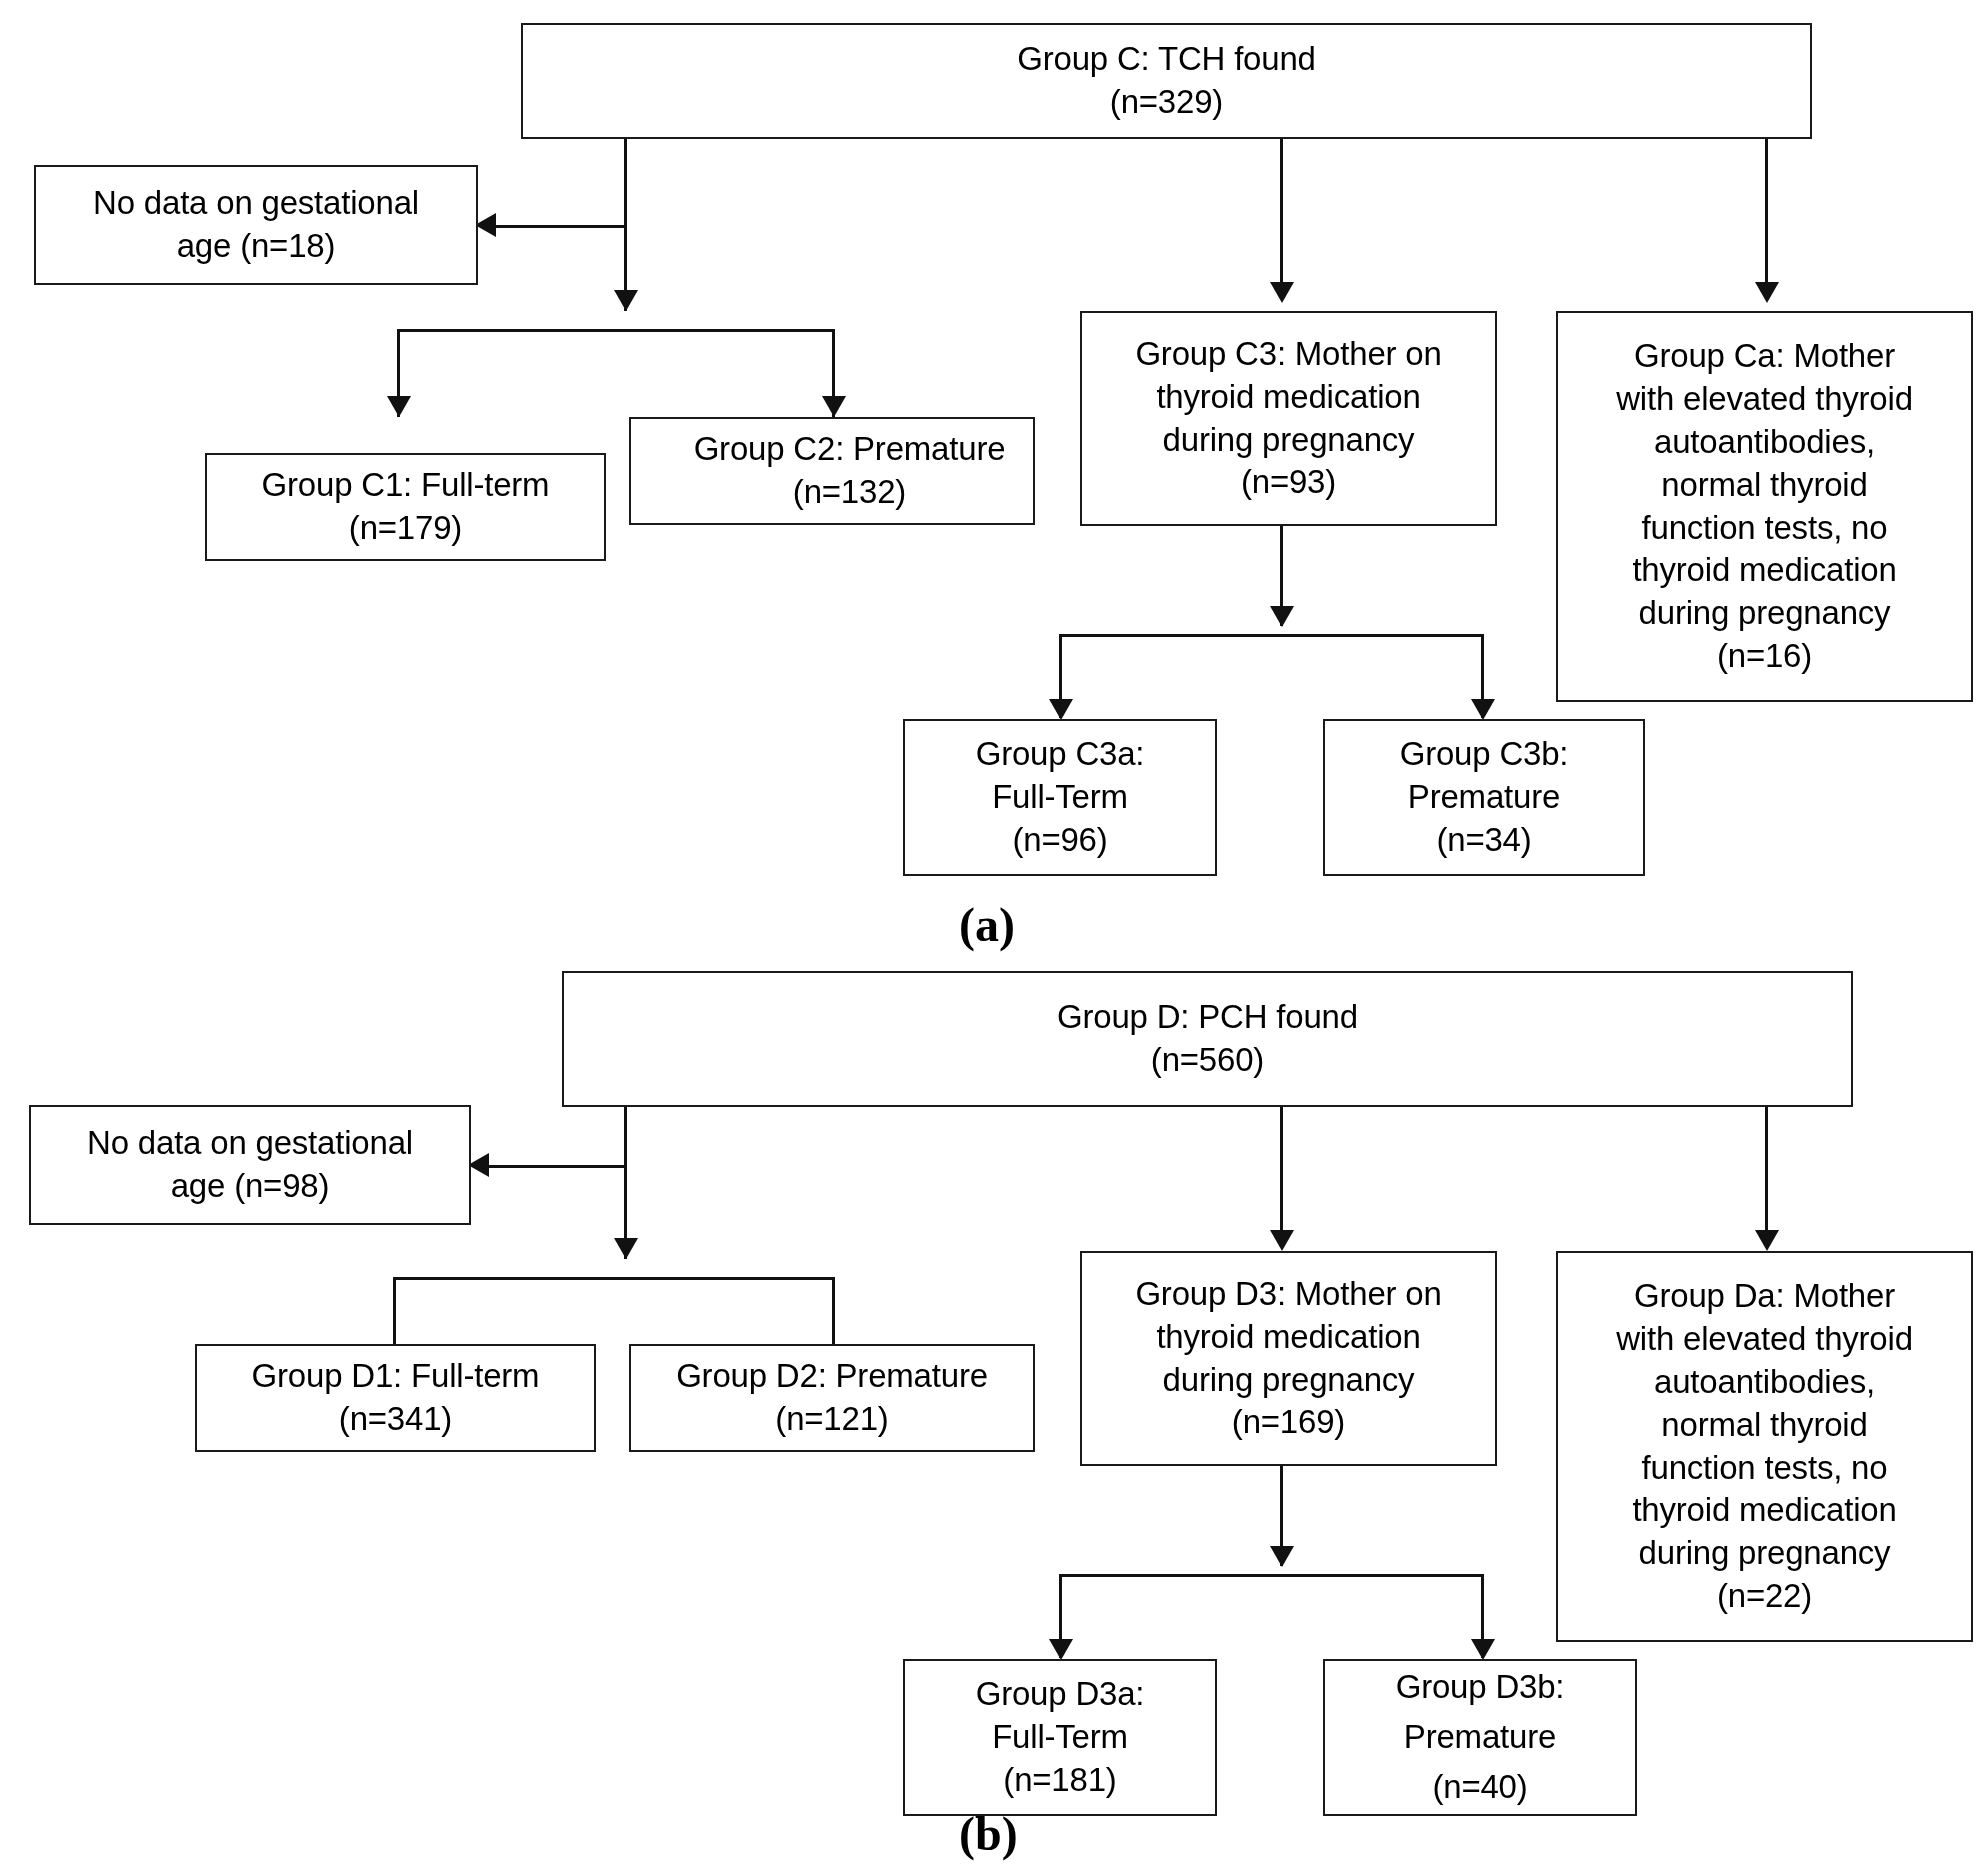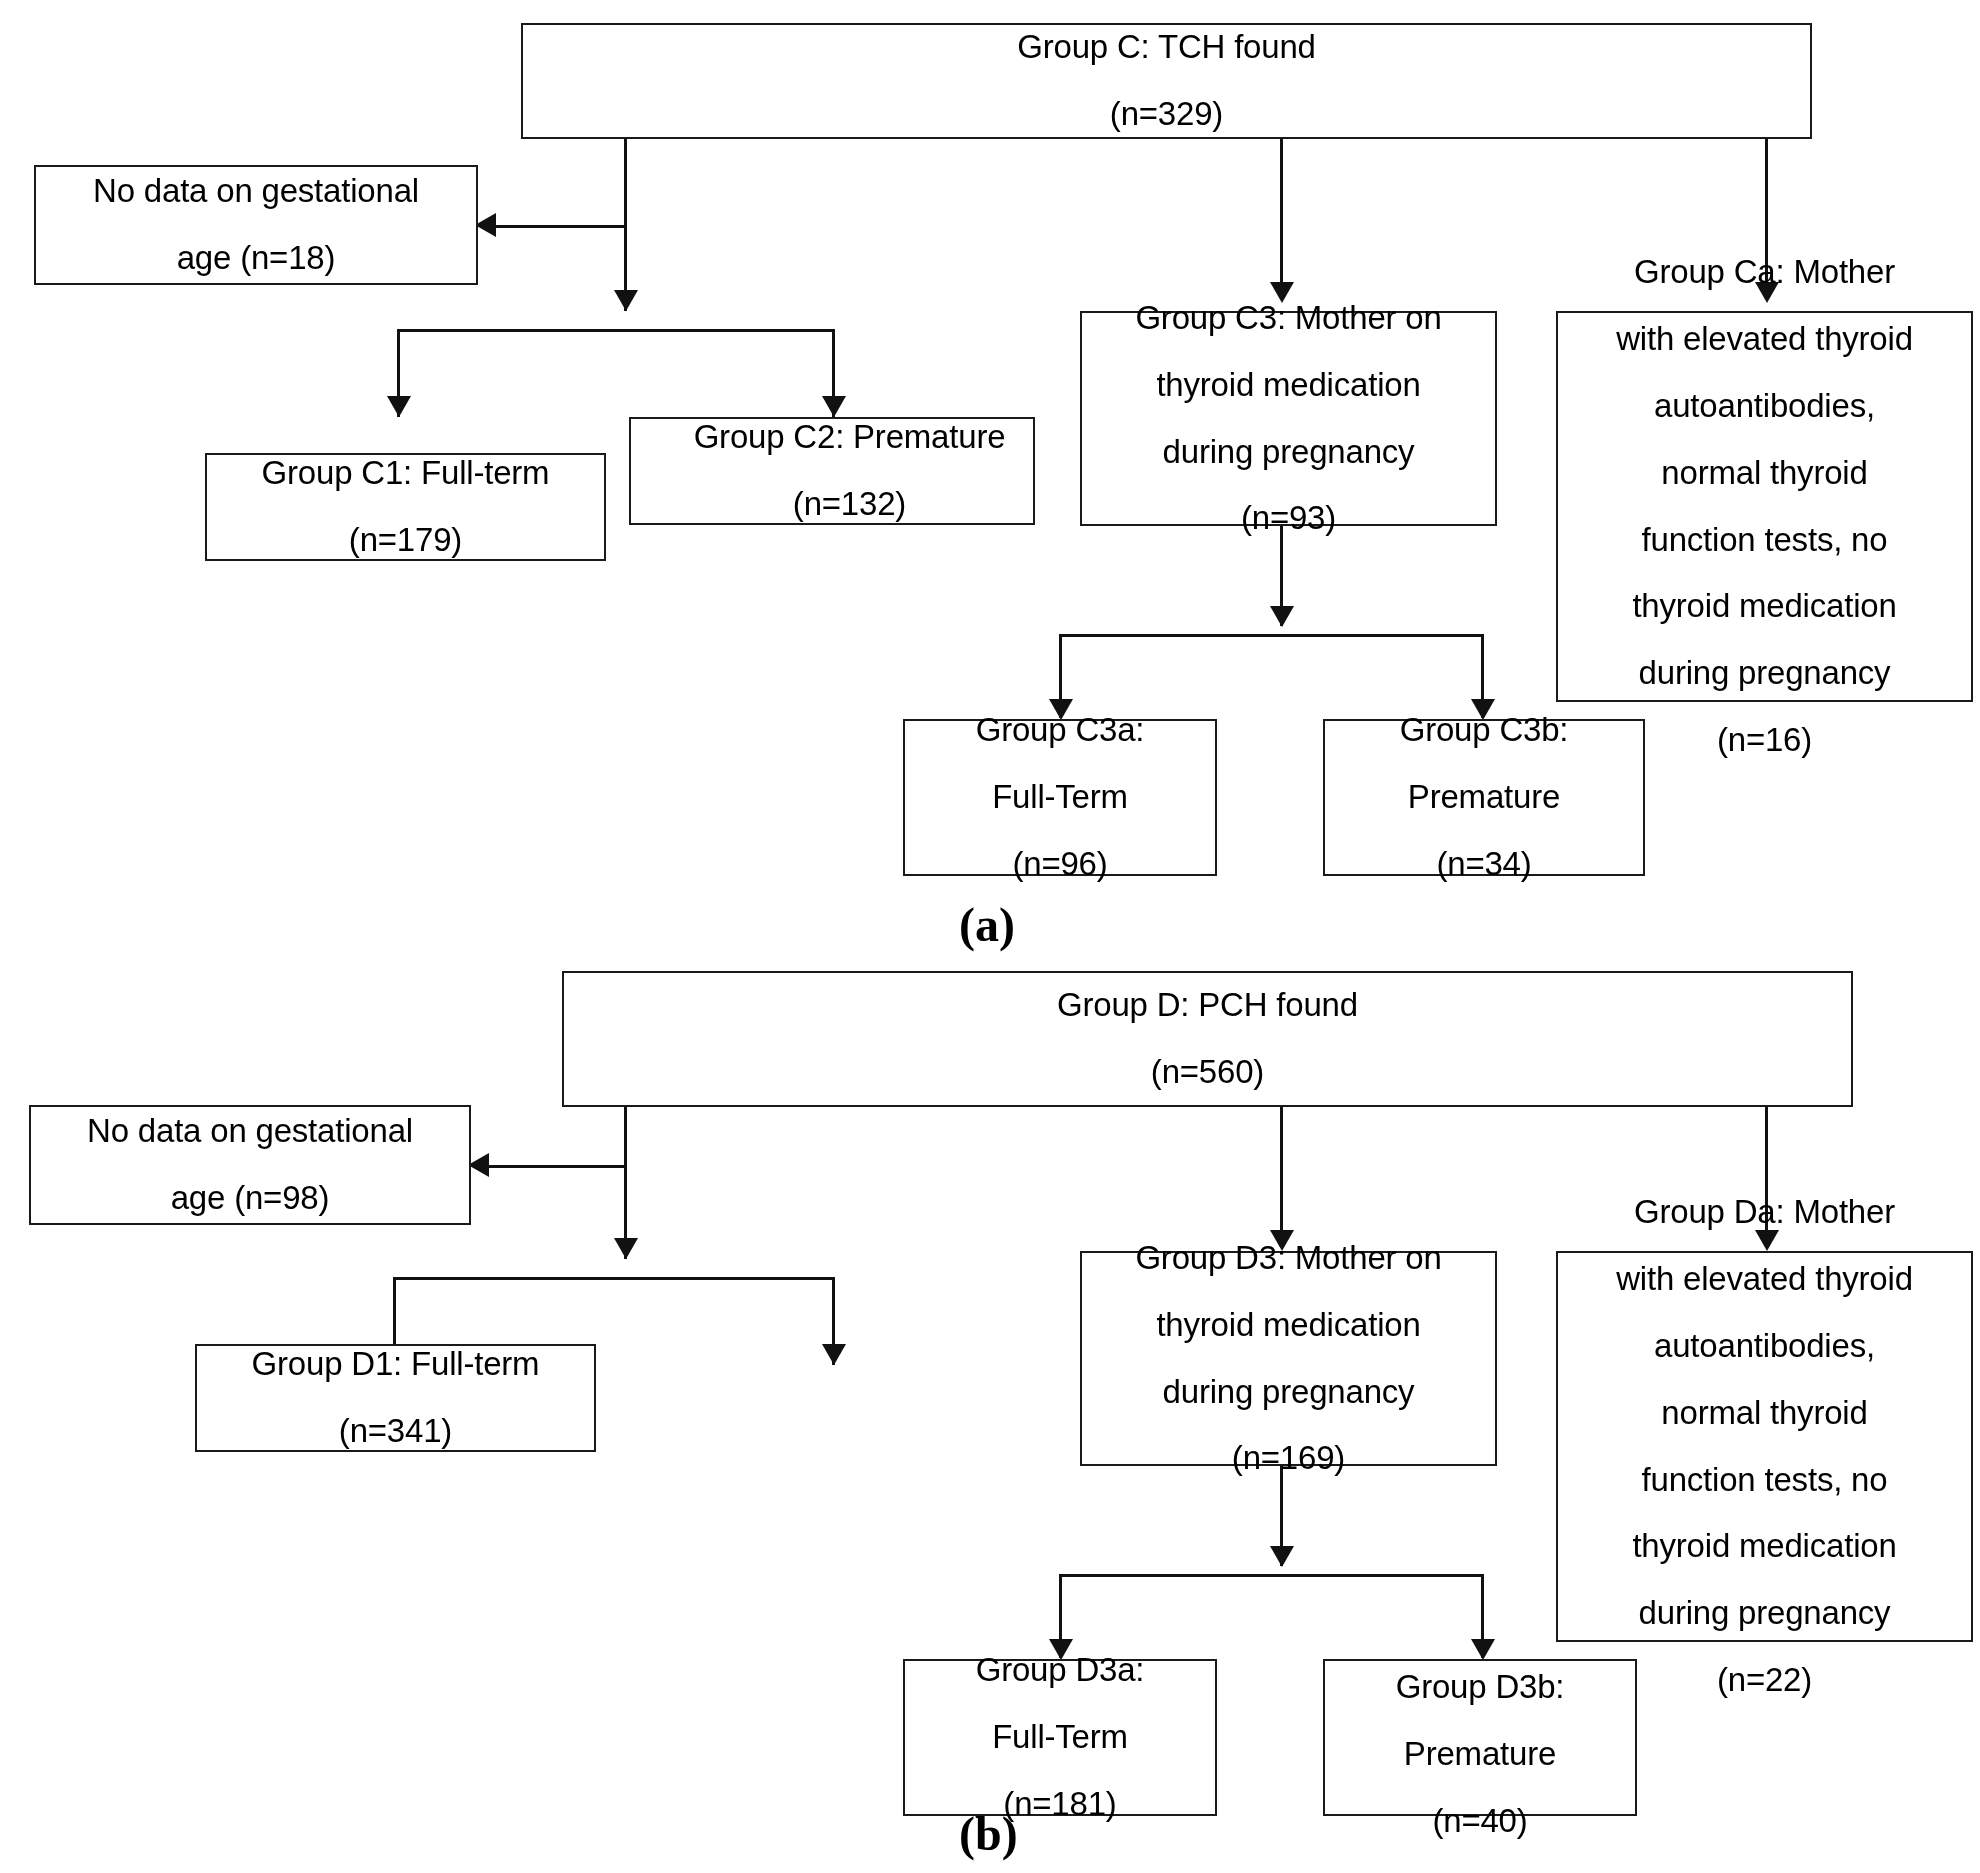--- a/index.html
+++ b/index.html
@@ -25,21 +25,20 @@
     display:flex;
     flex-direction:column;
     align-items:center;
     justify-content:center;
     text-align:center;
     font-size:33px;
     line-height:1.30;
     letter-spacing:-0.2px;
     padding:4.8px 8px;
     z-index:5;
-    gap:24px;
   }
   .box .ln{display:block;white-space:nowrap;}
 
   
   .vline{
     position:absolute;
     width:0;
     border-left:3.2px solid #111;
     z-index:2;
   }
@@ -180,20 +179,24 @@
   <div class="vline" style="left:393px; top:1277px; height:88px;"></div>
   <div class="arrow-down" style="left:383px; top:1344px;"></div>
   <div class="vline" style="left:832px; top:1277px; height:88px;"></div>
   <div class="arrow-down" style="left:822px; top:1344px;"></div>
 
   <div class="box" style="left:195px; top:1344px; width:401px; height:108px;">
     <span class="ln">Group D1: Full-term</span>
     <span class="ln">(n=341)</span>
   </div>
 
+  <div class="box" style="left:629px; top:1344px; width:406px; height:108px;">
+    <span class="ln">Group D2: Premature</span>
+    <span class="ln">(n=121)</span>
+  </div>
 
   <div class="vline" style="left:1280px; top:1087px; height:160px;"></div>
   <div class="arrow-down" style="left:1270px; top:1230px;"></div>
 
   <div class="box" style="left:1080px; top:1251px; width:417px; height:215px;">
     <span class="ln">Group D3: Mother on</span>
     <span class="ln">thyroid medication</span>
     <span class="ln">during pregnancy</span>
     <span class="ln">(n=169)</span>
   </div>

